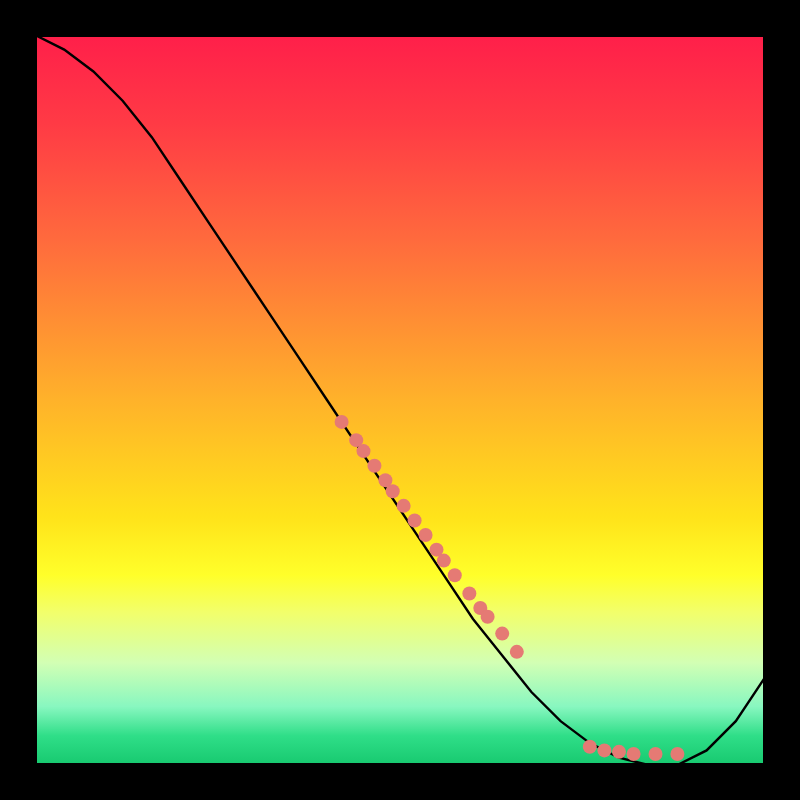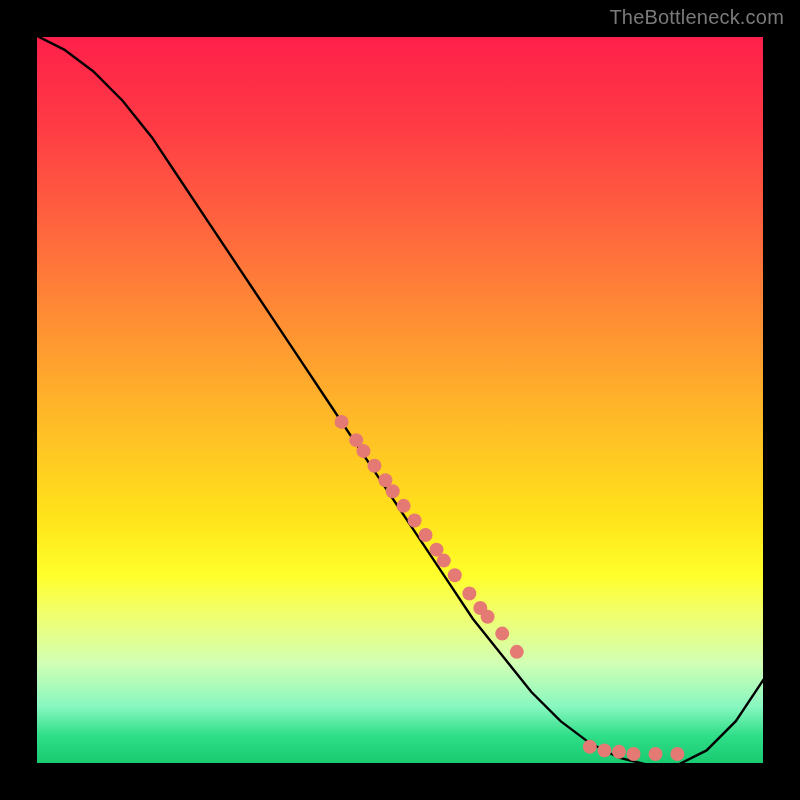--- a/index.html
+++ b/index.html
@@ -108,15 +108,14 @@
           <circle cx="584.00" cy="716.86" r="7" fill="#e57a74"></circle>
           <circle cx="598.60" cy="719.05" r="7" fill="#e57a74"></circle>
           <circle cx="620.50" cy="719.05" r="7" fill="#e57a74"></circle>
           <circle cx="642.40" cy="719.05" r="7" fill="#e57a74"></circle>
         </g>
     </svg>
 
     <div class="frame-border"></div>
   </div>
 
-  <div class="watermark">TheBottleneck.com</div>
 
 </div>
 
 </body></html>

